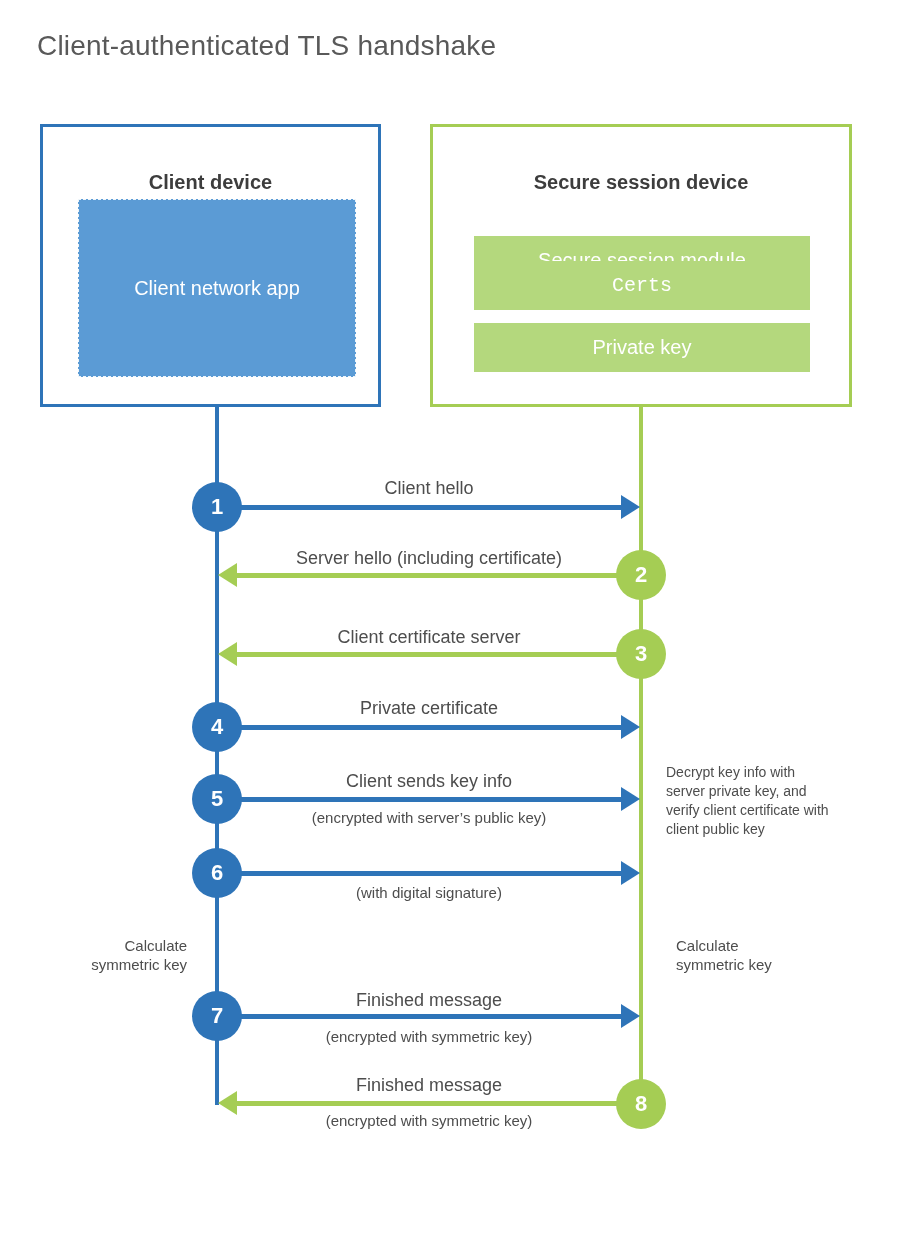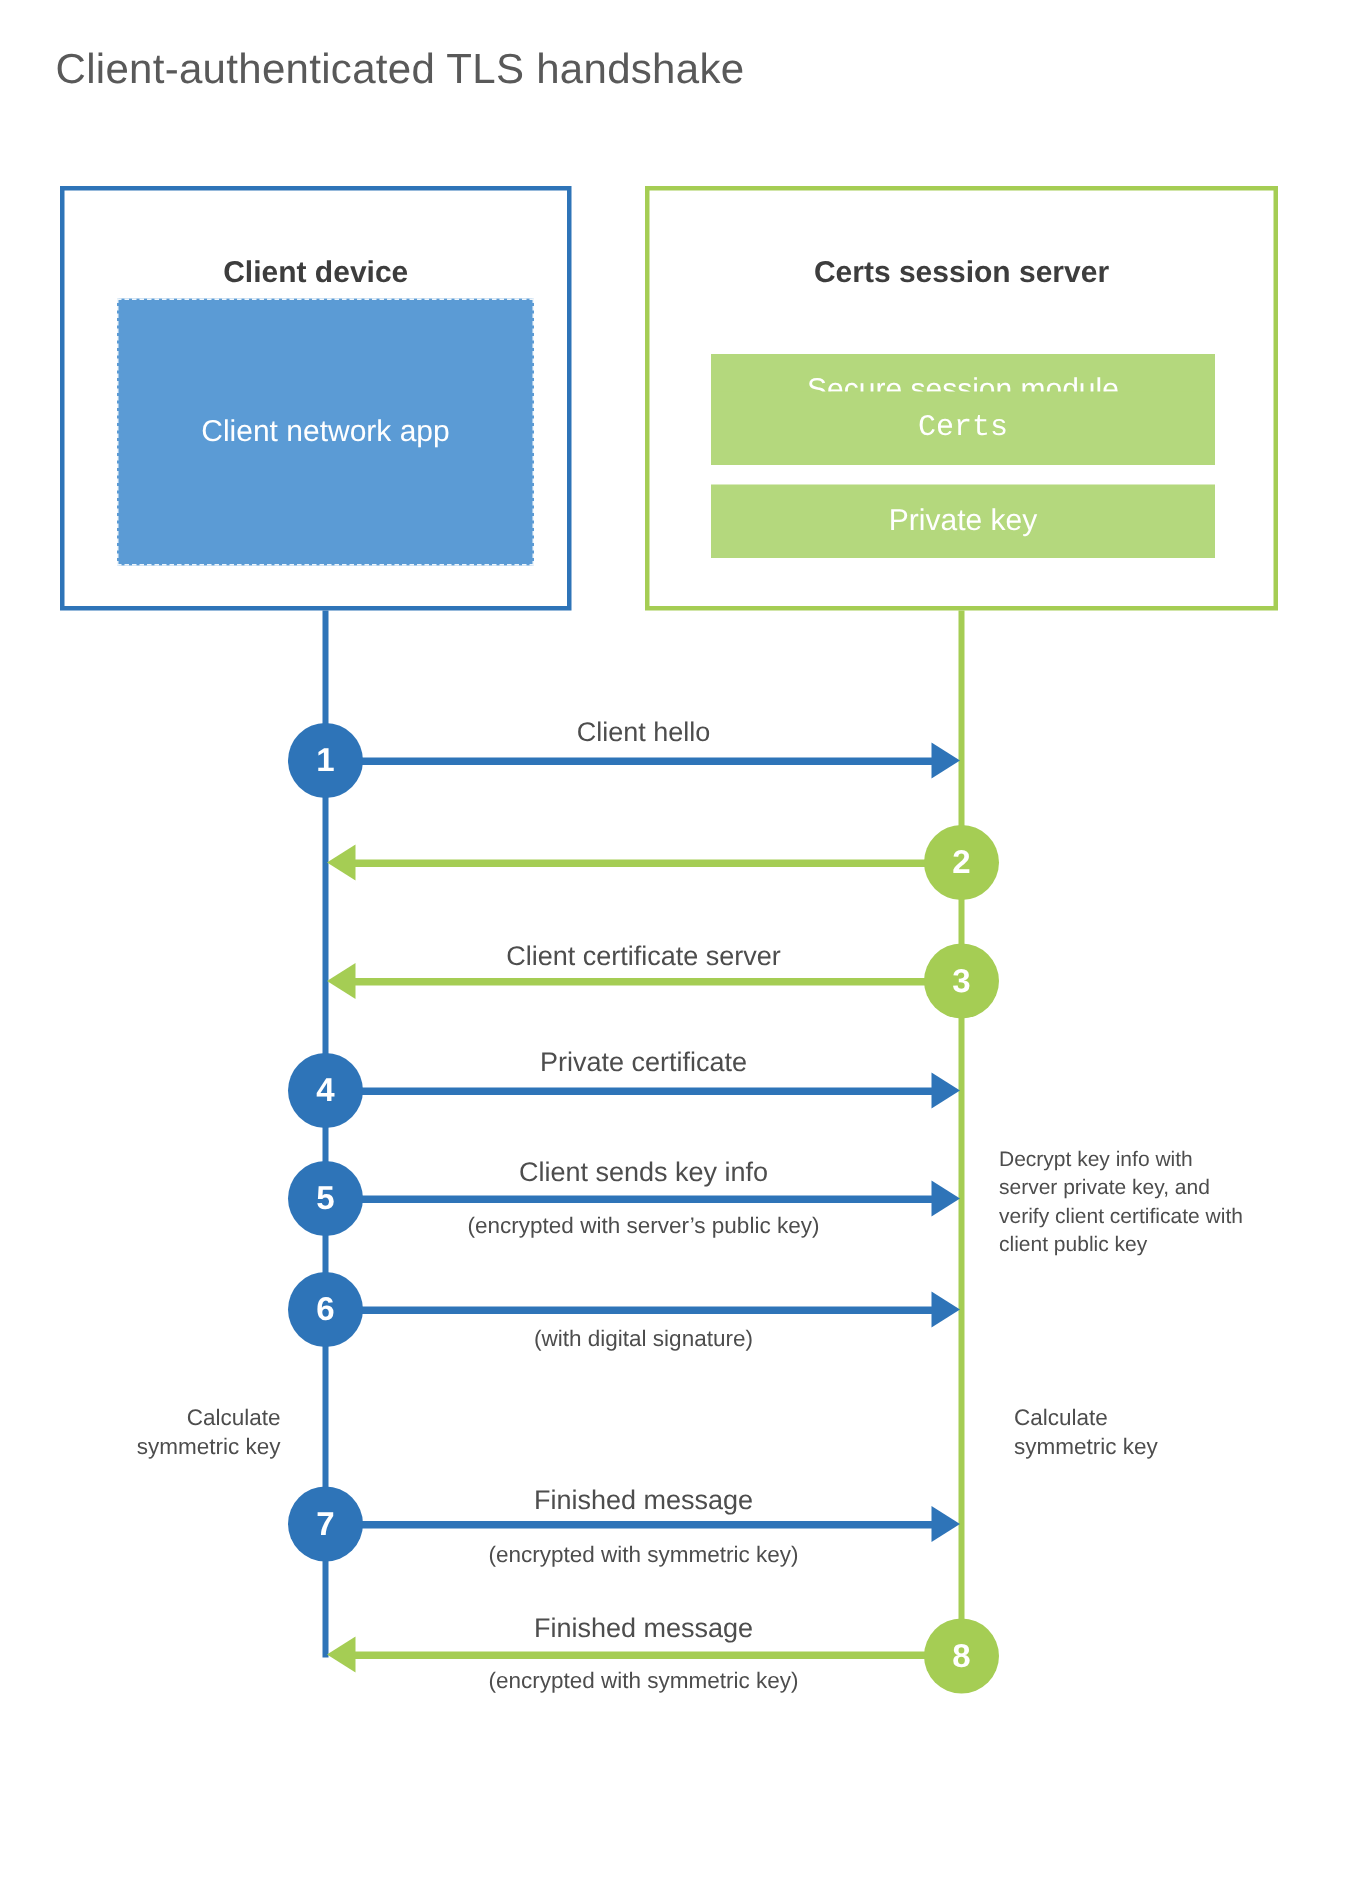--- a/index.html
+++ b/index.html
@@ -78,36 +78,37 @@
 <div class="canvas">
 
   <div class="title">Client-authenticated TLS handshake</div>
 
   <div class="actor-box client">
     <div class="actor-heading">Client device</div>
     <div class="client-module">Client network app</div>
   </div>
 
   <div class="actor-box server">
-    <div class="actor-heading">Certs session server</div>
+    <div class="actor-heading">Secure session device</div>
     <div class="server-bar bar-0">Secure session module</div>
     <div class="server-bar bar-1">Certs</div>
     <div class="server-bar bar-2">Private key</div>
   </div>
 
   <div class="lifeline blue"></div>
   <div class="lifeline green"></div>
 
   <div class="msg" style="top:478px">Client hello</div>
   <div class="arrow right" style="top:495px">
       <div class="shaft"></div>
       <div class="head"></div>
     </div>
   <div class="circle blue" style="top:482px">1</div>
 
+  <div class="msg" style="top:548px">Server hello (including certificate)</div>
   <div class="arrow left" style="top:563px">
       <div class="shaft"></div>
       <div class="head"></div>
     </div>
   <div class="circle green" style="top:550px">2</div>
 
   <div class="msg" style="top:627px">Client certificate server</div>
   <div class="arrow left" style="top:642px">
       <div class="shaft"></div>
       <div class="head"></div>

